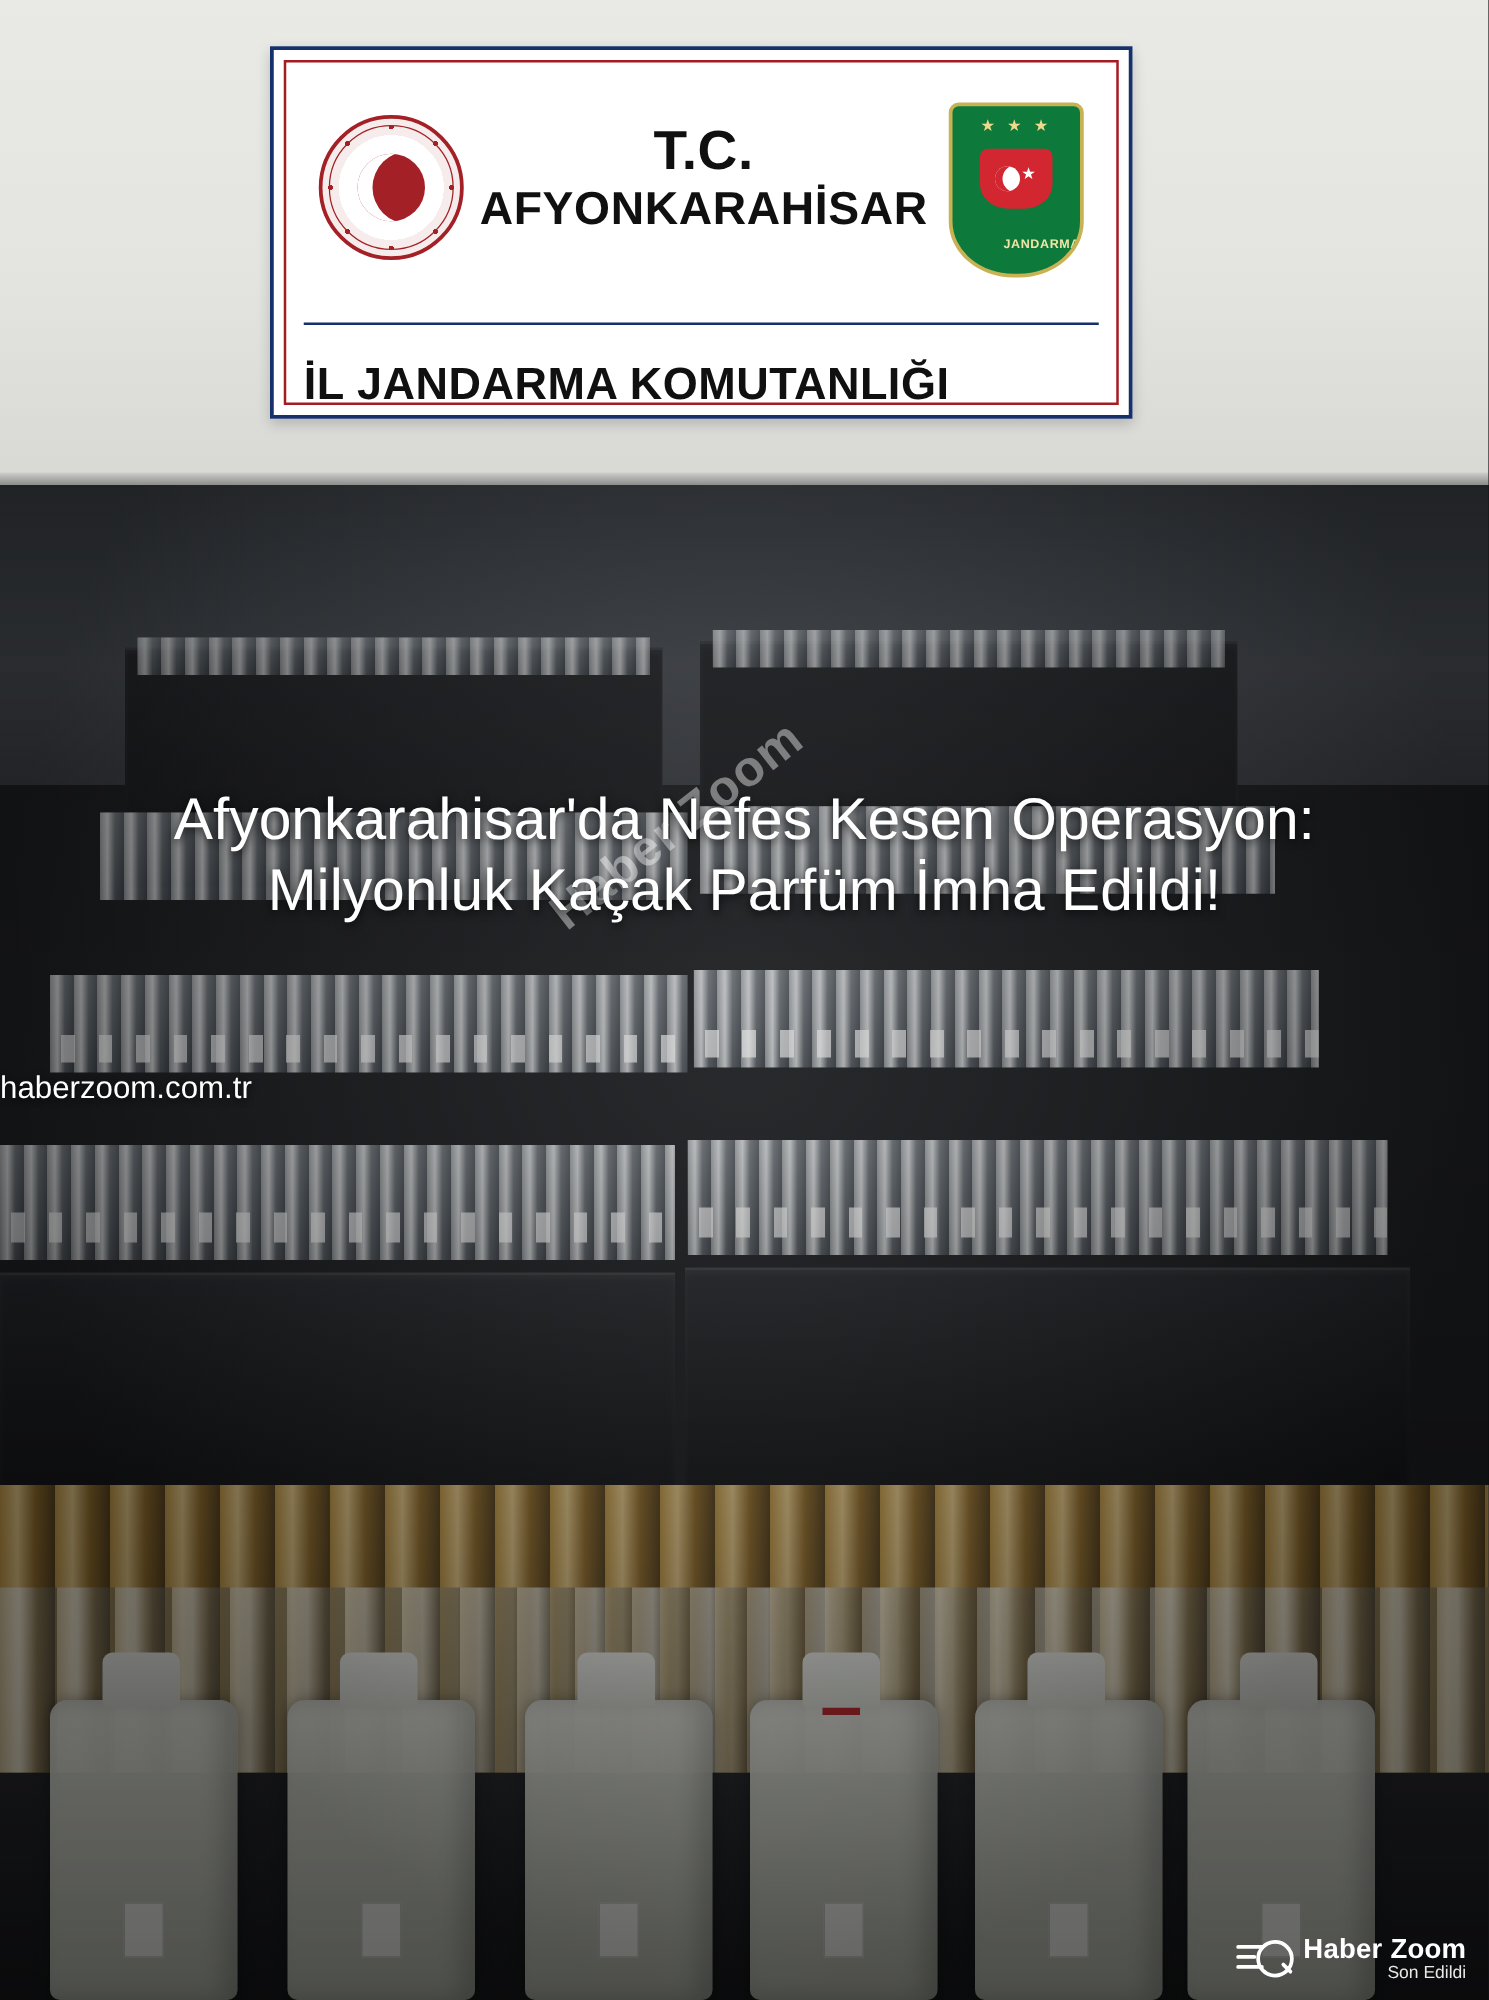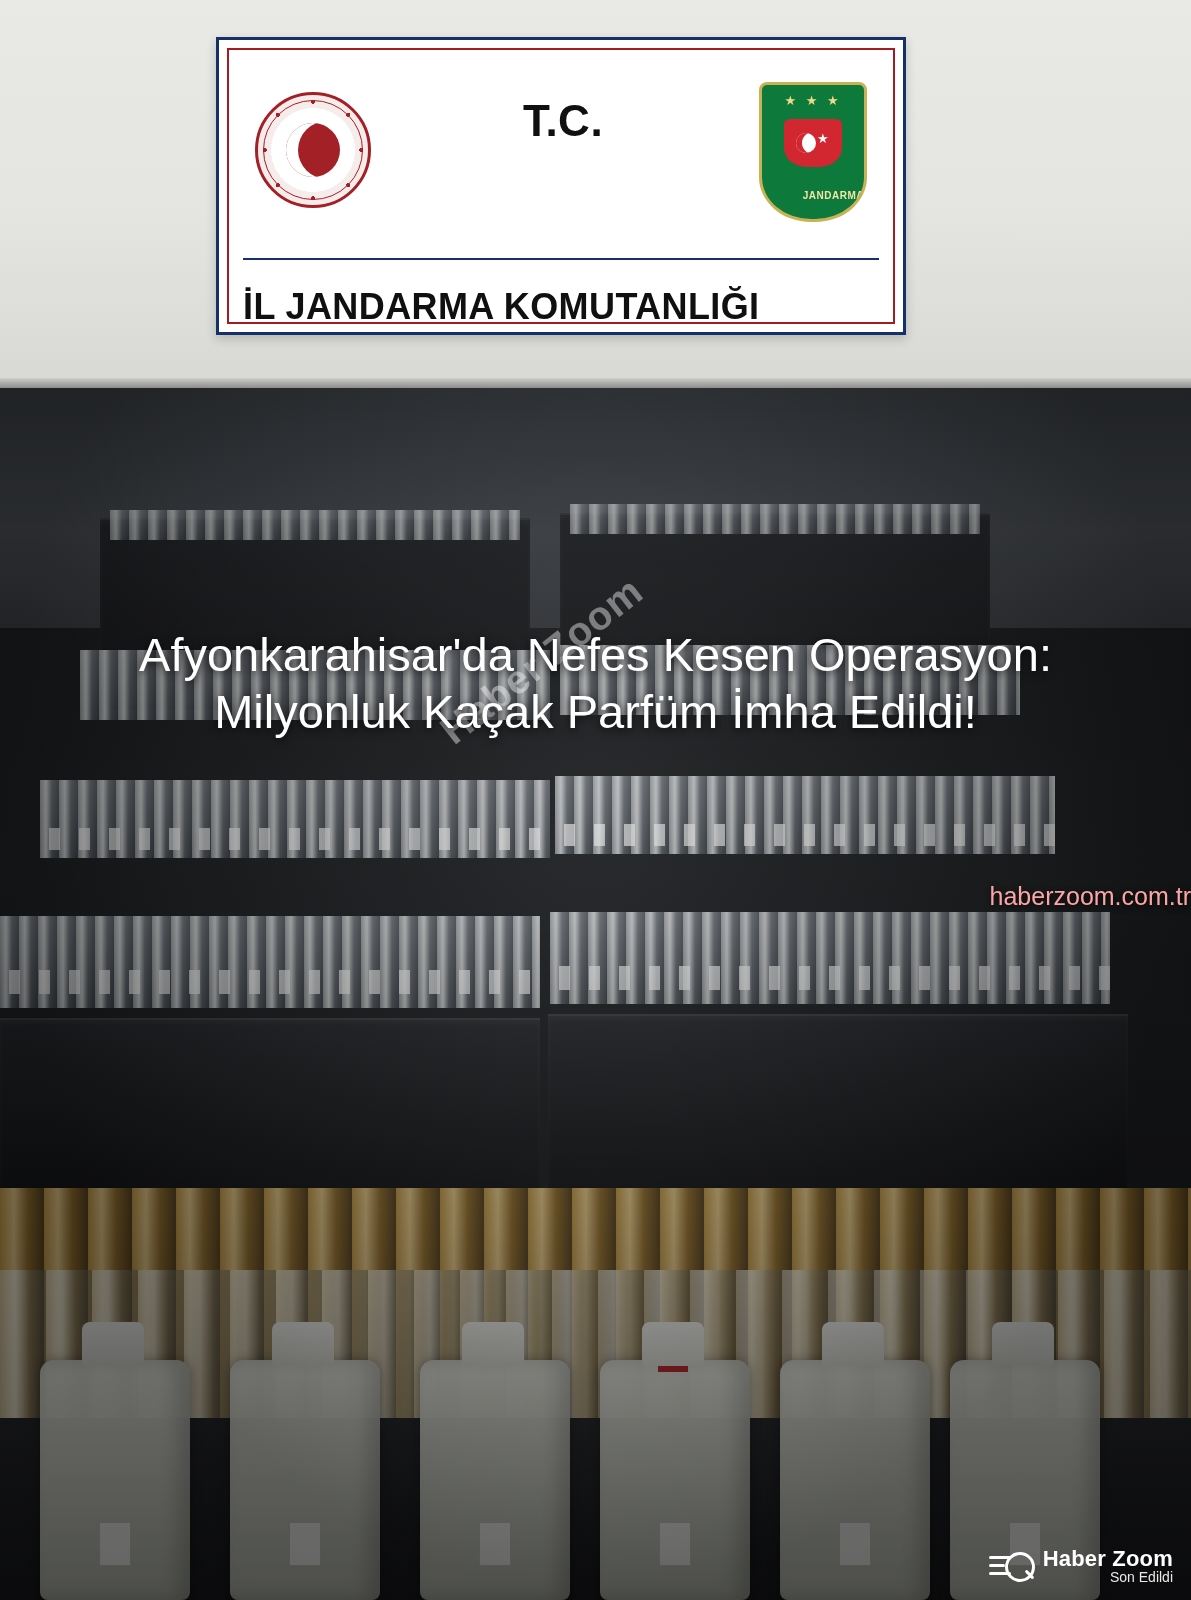--- a/index.html
+++ b/index.html
@@ -341,23 +341,23 @@
     text-align: center;
     color: #ffffff;
     font-size: 47px;
     line-height: 1.22;
     font-weight: 400;
     text-shadow: 0 2px 8px rgba(0,0,0,0.75);
   }
   .site-url {
     position: absolute;
     left: 0; right: 0;
-    top: 494px;
-    text-align: right;
-    color: #fca5a5;
+    top: 468px;
+    text-align: left;
+    color: #ffffff;
     font-size: 25px;
     text-shadow: 0 2px 6px rgba(0,0,0,0.7);
   }
   .watermark {
     position: absolute;
     left: 420px;
     top: 250px;
     transform: rotate(-38deg);
     color: rgba(255,255,255,0.42);
     font-size: 40px;
@@ -439,20 +439,21 @@
       </div>
 
       <div class="emblem-jandarma">
         <div class="stars">★ ★ ★</div>
         <div class="shield-mid"></div>
         <div class="crest-label">JANDARMA</div>
       </div>
 
       <div class="sign-title-block">
         <div class="sign-line1">T.C.</div>
+        <div class="sign-line2">AFYONKARAHİSAR</div>
       </div>
 
       <div class="sign-divider"></div>
       <div class="sign-subtitle">İL JANDARMA KOMUTANLIĞI</div>
     </div>
   </div>
 
   <div class="photo">
     <div class="room-wall"></div>
     <div class="room-floor"></div>

